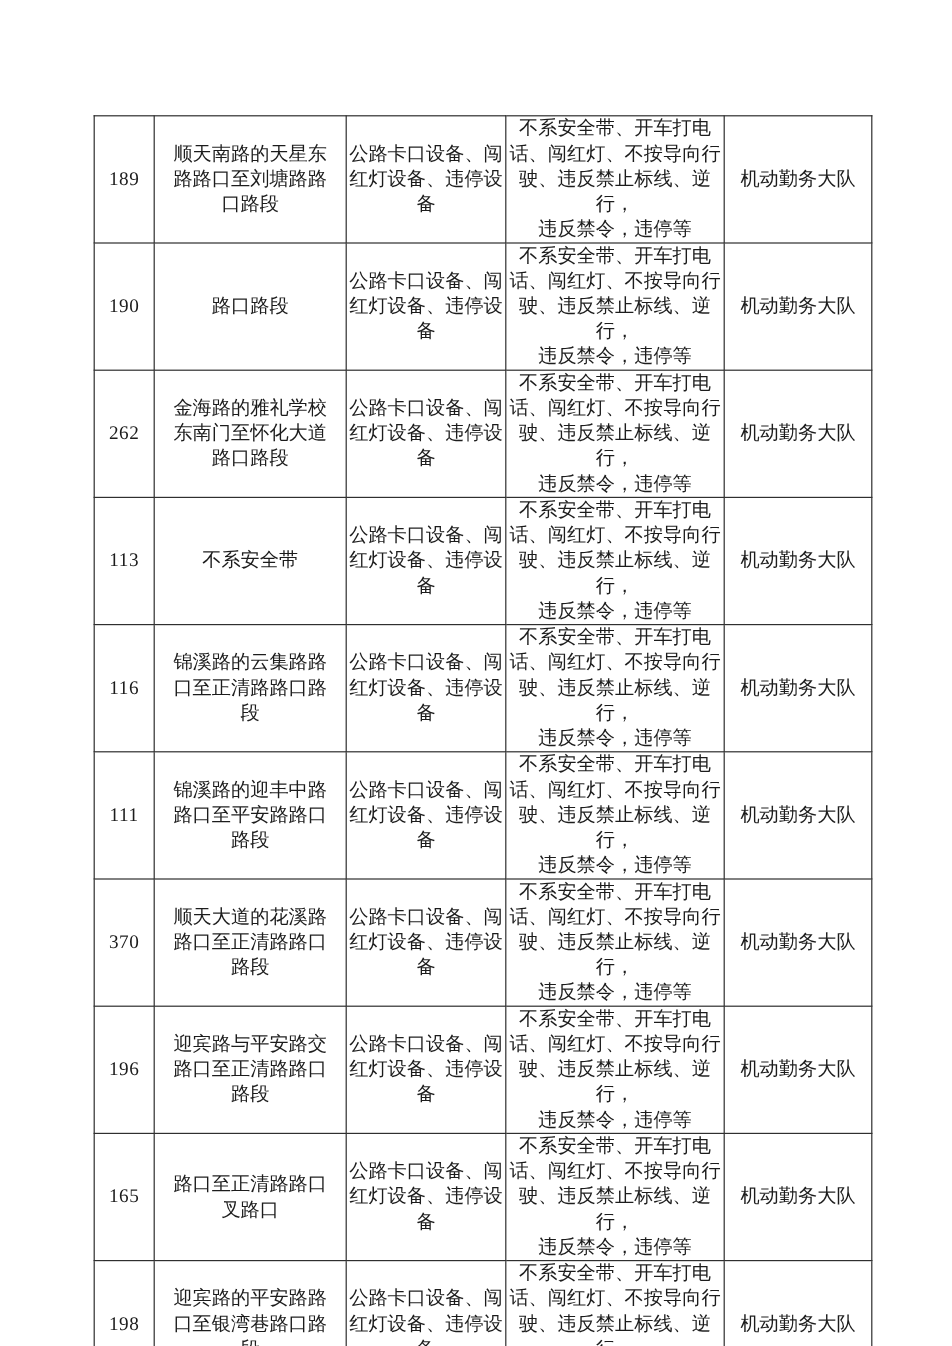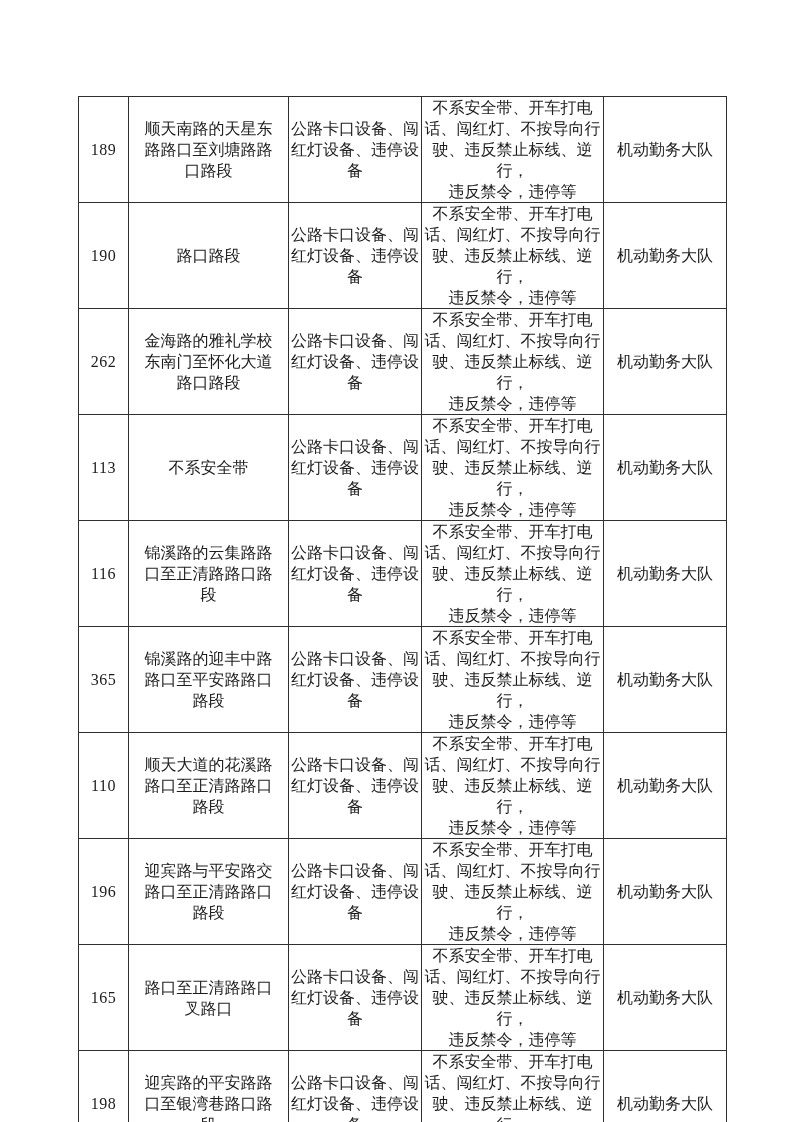--- a/index.html
+++ b/index.html
@@ -116,36 +116,36 @@
 红灯设备、违停设
 备</td>
     <td class="c-viol">不系安全带、开车打电
 话、闯红灯、不按导向行
 驶、违反禁止标线、逆行，
 违反禁令，违停等</td>
     <td class="c-dept">机动勤务大队</td>
   </tr>
 
   <tr>
-    <td class="c-no">365</td>
+    <td class="c-no">111</td>
     <td class="c-road">锦溪路的迎丰中路
 路口至平安路路口
 路段</td>
     <td class="c-equip">公路卡口设备、闯
 红灯设备、违停设
 备</td>
     <td class="c-viol">不系安全带、开车打电
 话、闯红灯、不按导向行
 驶、违反禁止标线、逆行，
 违反禁令，违停等</td>
     <td class="c-dept">机动勤务大队</td>
   </tr>
 
   <tr>
-    <td class="c-no">110</td>
+    <td class="c-no">370</td>
     <td class="c-road">顺天大道的花溪路
 路口至正清路路口
 路段</td>
     <td class="c-equip">公路卡口设备、闯
 红灯设备、违停设
 备</td>
     <td class="c-viol">不系安全带、开车打电
 话、闯红灯、不按导向行
 驶、违反禁止标线、逆行，
 违反禁令，违停等</td>

